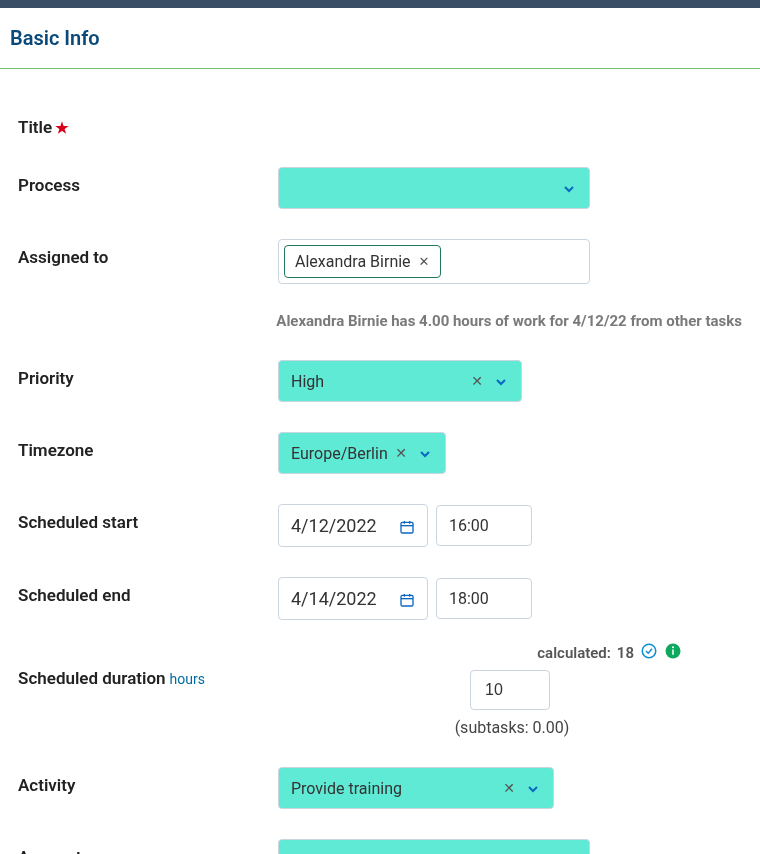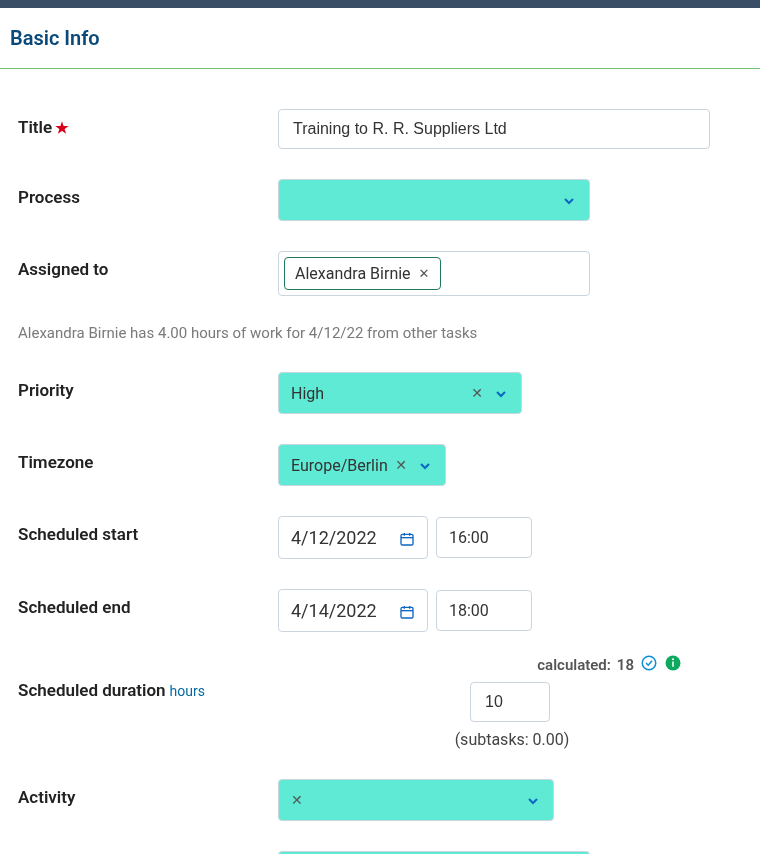--- a/index.html
+++ b/index.html
@@ -108,24 +108,24 @@
     display: flex;
     align-items: center;
     gap: 8px;
   }
   .tag .x {
     color: #555;
     font-size: 13px;
     cursor: pointer;
   }
   .info-text {
-    text-align: left;
+    text-align: right;
     color: #7a7a7a;
     font-size: 15px;
-    font-weight: 400;
+    font-weight: 700;
     margin-top: 28px;
   }
   .date-input {
     border: 1px solid #cbd5e0;
     border-radius: 4px;
     padding: 10px 12px;
     background: #fff;
     display: flex;
     align-items: center;
     font-size: 18px;
@@ -179,23 +179,20 @@
 <div class="topbar"></div>
 
 <div class="section-title">Basic Info</div>
 
 <div class="form">
 
   <div class="row">
     <div class="label-col">
       <span>Title</span>
       <span class="star">★</span>
-    </div>
-    <div class="field-col">
-      <input type="text" class="text-input wide" value="Training to R. R. Suppliers Ltd" style="">
     </div>
   </div>
 
   <div class="row">
     <div class="label-col">Process</div>
     <div class="field-col">
       <div class="select-box" style="width:312px;">
         <span class="value"></span>
         <span class="chevron">
           <svg class="icon" viewBox="0 0 24 24" fill="none" stroke="currentColor" stroke-width="3">
@@ -317,20 +314,21 @@
         <input type="text" class="text-input small" style="width: 80px;" value="10">
         <span class="subtasks">(subtasks: 0.00)</span>
       </div>
     </div>
   </div>
 
   <div class="row">
     <div class="label-col">Activity</div>
     <div class="field-col">
       <div class="select-box" style="width:276px;">
+        <span class="value">Provide training</span>
         <span class="clear">✕</span>
         <span class="chevron">
           <svg class="icon" viewBox="0 0 24 24" fill="none" stroke="currentColor" stroke-width="3">
               <polyline points="6 9 12 15 18 9"></polyline>
             </svg>
         </span>
       </div>
     </div>
   </div>
 

